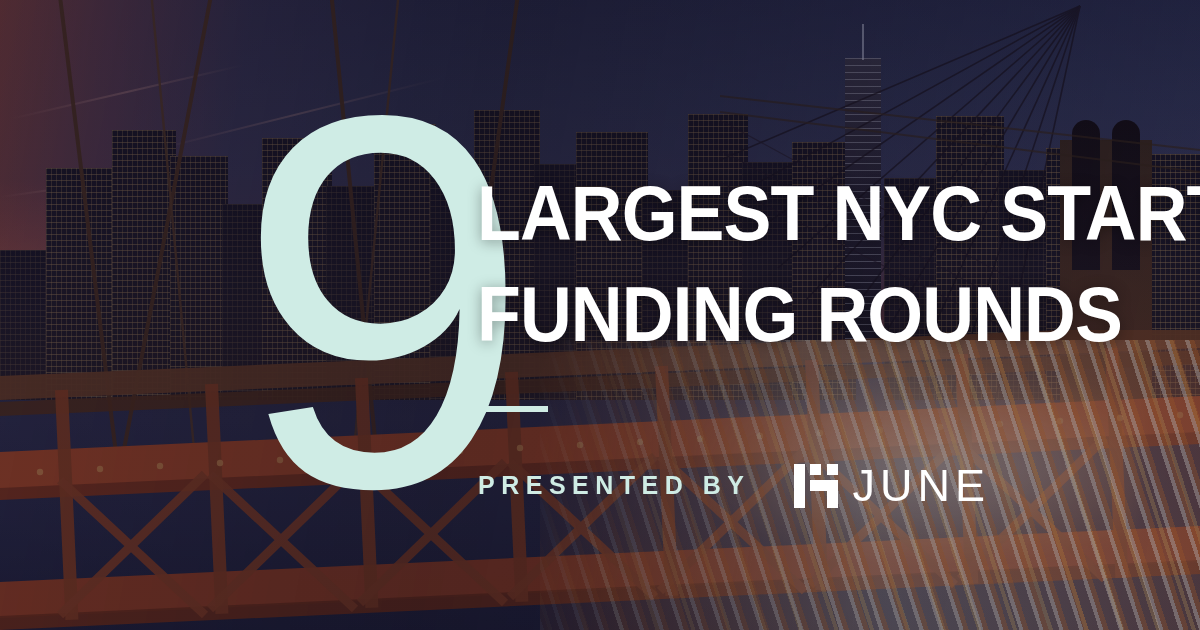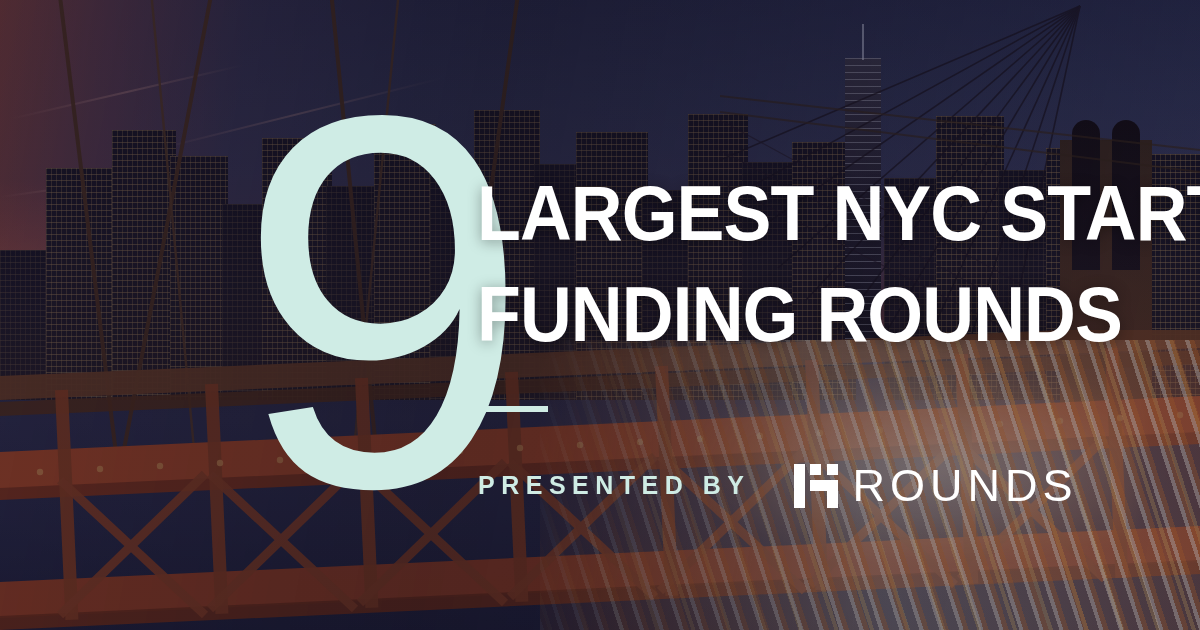--- a/index.html
+++ b/index.html
@@ -368,18 +368,18 @@
       <span class="glean-lockup">
         <span style="display:inline-block;line-height:0;">
           <svg width="44" height="44" viewBox="0 0 44 44" fill="none" aria-hidden="true">
             <rect x="0" y="0" width="11" height="44" fill="#ffffff"></rect>
             <rect x="16" y="0" width="11" height="11" fill="#ffffff"></rect>
             <rect x="33" y="0" width="11" height="11" fill="#ffffff"></rect>
             <rect x="16" y="16" width="28" height="11" fill="#ffffff"></rect>
             <rect x="33" y="27" width="11" height="17" fill="#ffffff"></rect>
           </svg>
         </span>
-        <span class="glean-word">ROUNDS</span>
+        <span class="glean-word">JUNE</span>
       </span>
     </div>
 
   </div>
 </div>
 
 </body></html>

